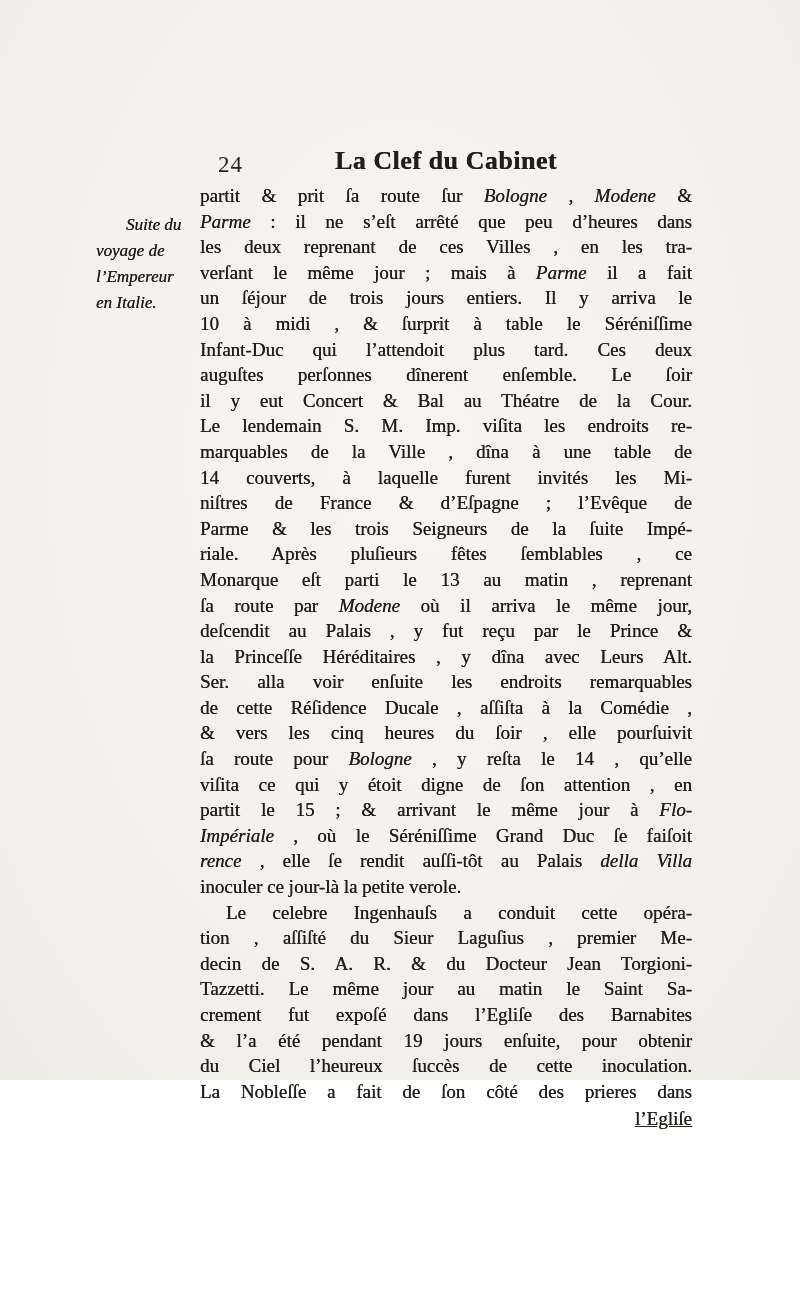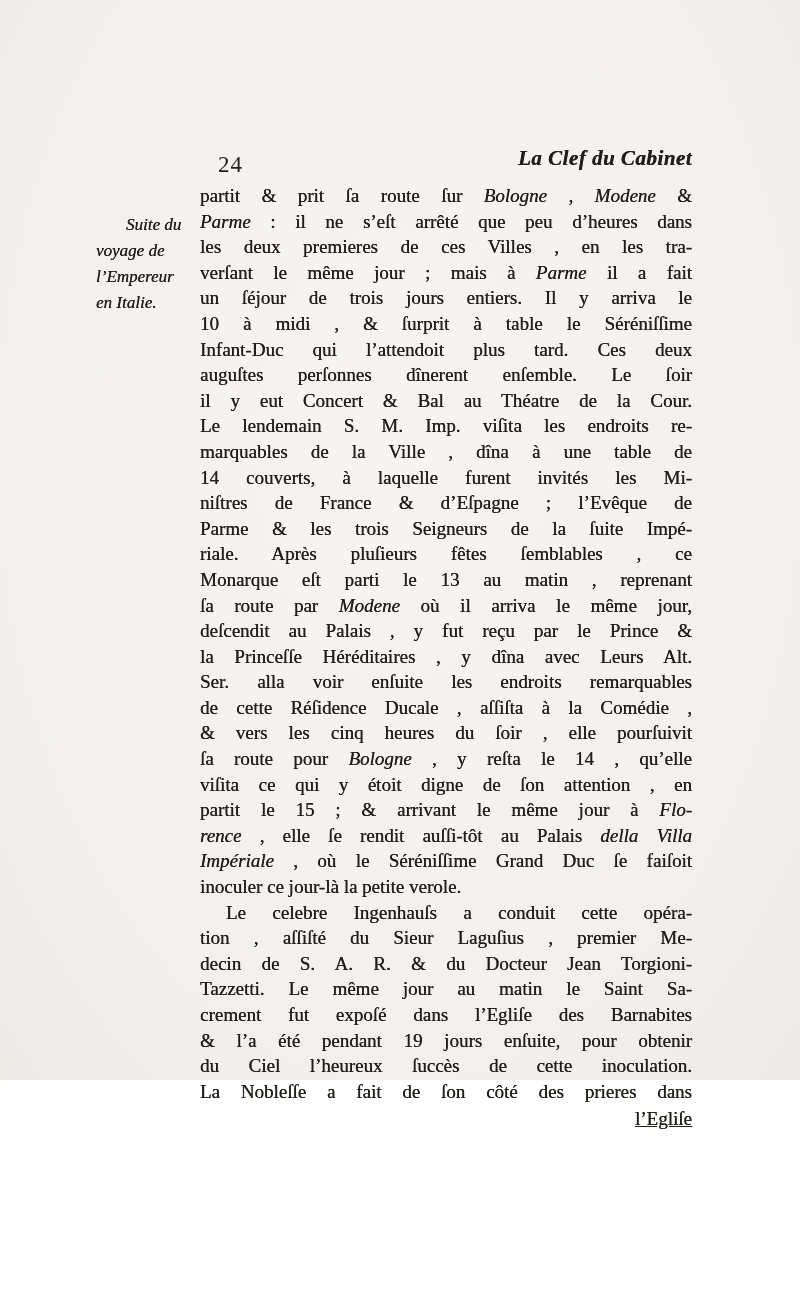--- a/index.html
+++ b/index.html
@@ -16,23 +16,23 @@
   }
   .header {
     position: absolute;
     top: 146px; left: 200px; width: 492px; height: 38px;
   }
   .pagenum {
     position: absolute; left: 18px; top: 6px;
     font-size: 23px; letter-spacing: 1px;
   }
   .title {
-    display: block; text-align: right;
-    font-style: italic; font-weight: 700;
-    font-size: 21px; letter-spacing: 0.5px;
+    display: block; text-align: center;
+    font-weight: 700;
+    font-size: 26px; letter-spacing: 0.5px;
     text-shadow: 0.3px 0 0 currentColor;
   }
   .margin-note {
     position: absolute;
     top: 212px; left: 96px; width: 108px;
     font-style: italic; font-size: 17px; line-height: 26px;
     text-shadow: 0.25px 0 0 currentColor;
   }
   .mn-line.first { text-indent: 30px; }
   .body-text {
@@ -70,21 +70,21 @@
   <div class="margin-note" id="margin-note">
       <div class="mn-line first">Suite du</div>
       <div class="mn-line">voyage de</div>
       <div class="mn-line">l’Empereur</div>
       <div class="mn-line">en Italie.</div>
     </div>
 
   <div class="body-text" id="body-text">
       <div class="line"><span>partit &amp; prit ſa route ſur </span><span class="it">Bologne</span><span> , </span><span class="it">Modene</span><span> &amp;</span></div>
       <div class="line"><span class="it">Parme</span><span> : il ne s’eſt arrêté que peu d’heures dans</span></div>
-      <div class="line"><span>les deux premieres de ces Villes , en les tra-</span></div>
+      <div class="line"><span>les deux reprenant de ces Villes , en les tra-</span></div>
       <div class="line"><span>verſant le même jour ; mais à </span><span class="it">Parme</span><span> il a fait</span></div>
       <div class="line"><span>un ſéjour de trois jours entiers. Il y arriva le</span></div>
       <div class="line"><span>10 à midi , &amp; ſurprit à table le Séréniſſime</span></div>
       <div class="line"><span>Infant-Duc qui l’attendoit plus tard. Ces deux</span></div>
       <div class="line"><span>auguſtes perſonnes dînerent enſemble. Le ſoir</span></div>
       <div class="line"><span>il y eut Concert &amp; Bal au Théatre de la Cour.</span></div>
       <div class="line"><span>Le lendemain S. M. Imp. viſita les endroits re-</span></div>
       <div class="line"><span>marquables de la Ville , dîna à une table de</span></div>
       <div class="line"><span>14 couverts, à laquelle furent invités les Mi-</span></div>
       <div class="line"><span>niſtres de France &amp; d’Eſpagne ; l’Evêque de</span></div>
@@ -93,22 +93,22 @@
       <div class="line"><span>Monarque eſt parti le 13 au matin , reprenant</span></div>
       <div class="line"><span>ſa route par </span><span class="it">Modene</span><span> où il arriva le même jour,</span></div>
       <div class="line"><span>deſcendit au Palais , y fut reçu par le Prince &amp;</span></div>
       <div class="line"><span>la Princeſſe Héréditaires , y dîna avec Leurs Alt.</span></div>
       <div class="line"><span>Ser. alla voir enſuite les endroits remarquables</span></div>
       <div class="line"><span>de cette Réſidence Ducale , aſſiſta à la Comédie ,</span></div>
       <div class="line"><span>&amp; vers les cinq heures du ſoir , elle pourſuivit</span></div>
       <div class="line"><span>ſa route pour </span><span class="it">Bologne</span><span> , y reſta le 14 , qu’elle</span></div>
       <div class="line"><span>viſita ce qui y étoit digne de ſon attention , en</span></div>
       <div class="line"><span>partit le 15 ; &amp; arrivant le même jour à </span><span class="it">Flo-</span></div>
+      <div class="line"><span class="it">Impériale</span><span> , où le Séréniſſime Grand Duc ſe faiſoit</span></div>
       <div class="line"><span class="it">rence</span><span> , elle ſe rendit auſſi-tôt au Palais </span><span class="it">della Villa</span></div>
-      <div class="line"><span class="it">Impériale</span><span> , où le Séréniſſime Grand Duc ſe faiſoit</span></div>
       <div class="line nojust"><span>inoculer ce jour-là la petite verole.</span></div>
       <div class="line ind"><span>Le celebre Ingenhauſs a conduit cette opéra-</span></div>
       <div class="line"><span>tion , aſſiſté du Sieur Laguſius , premier Me-</span></div>
       <div class="line"><span>decin de S. A. R. &amp; du Docteur Jean Torgioni-</span></div>
       <div class="line"><span>Tazzetti. Le même jour au matin le Saint Sa-</span></div>
       <div class="line"><span>crement fut expoſé dans l’Egliſe des Barnabites</span></div>
       <div class="line"><span>&amp; l’a été pendant 19 jours enſuite, pour obtenir</span></div>
       <div class="line"><span>du Ciel l’heureux ſuccès de cette inoculation.</span></div>
       <div class="line"><span>La Nobleſſe a fait de ſon côté des prieres dans</span></div>
     </div>

